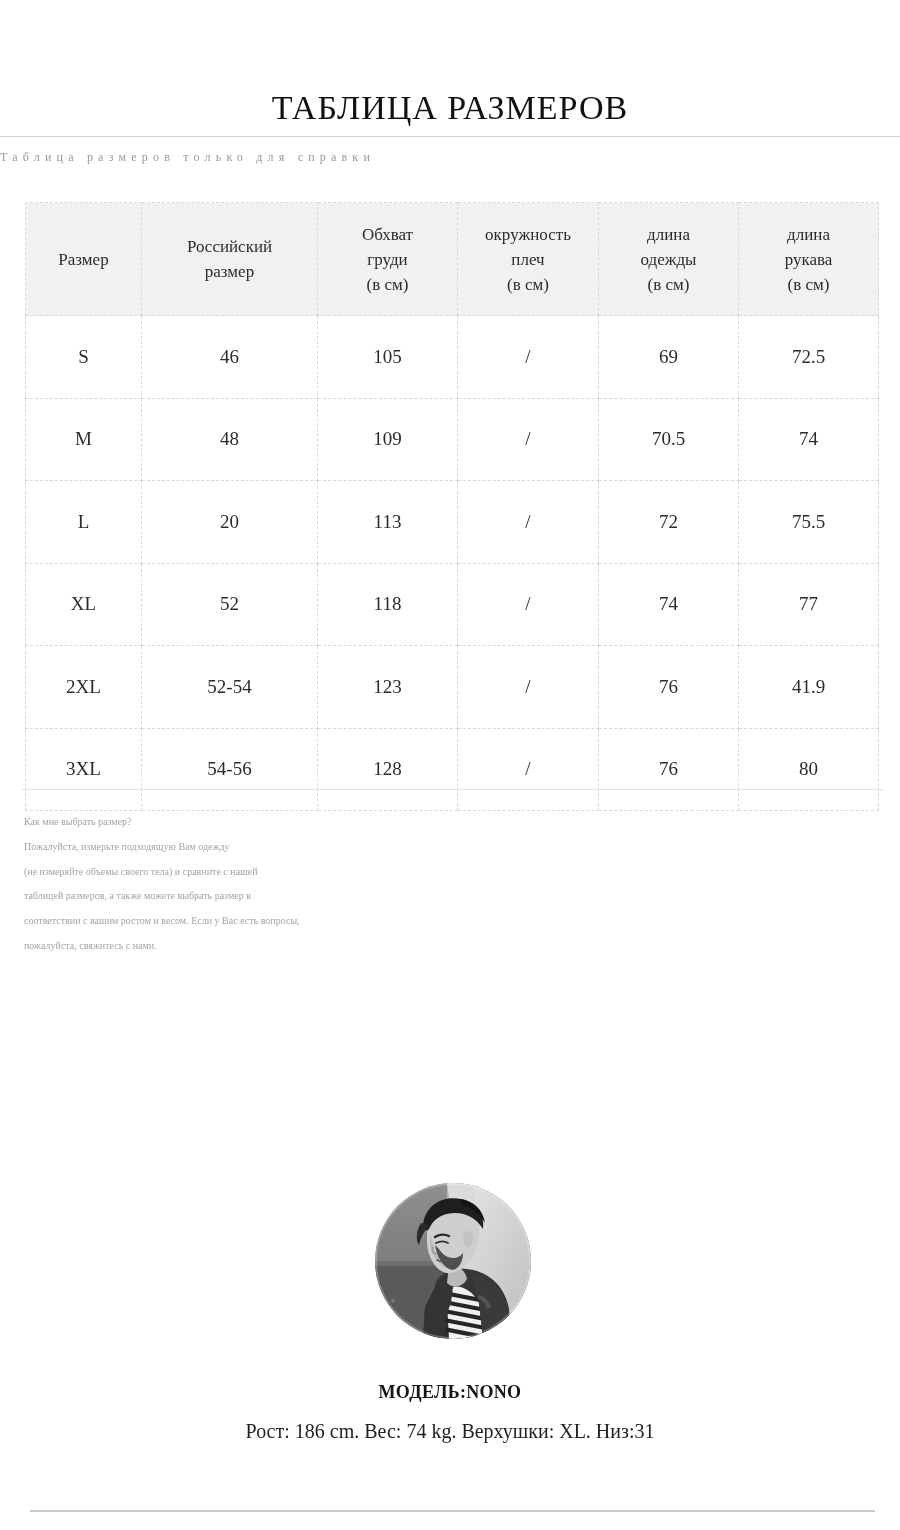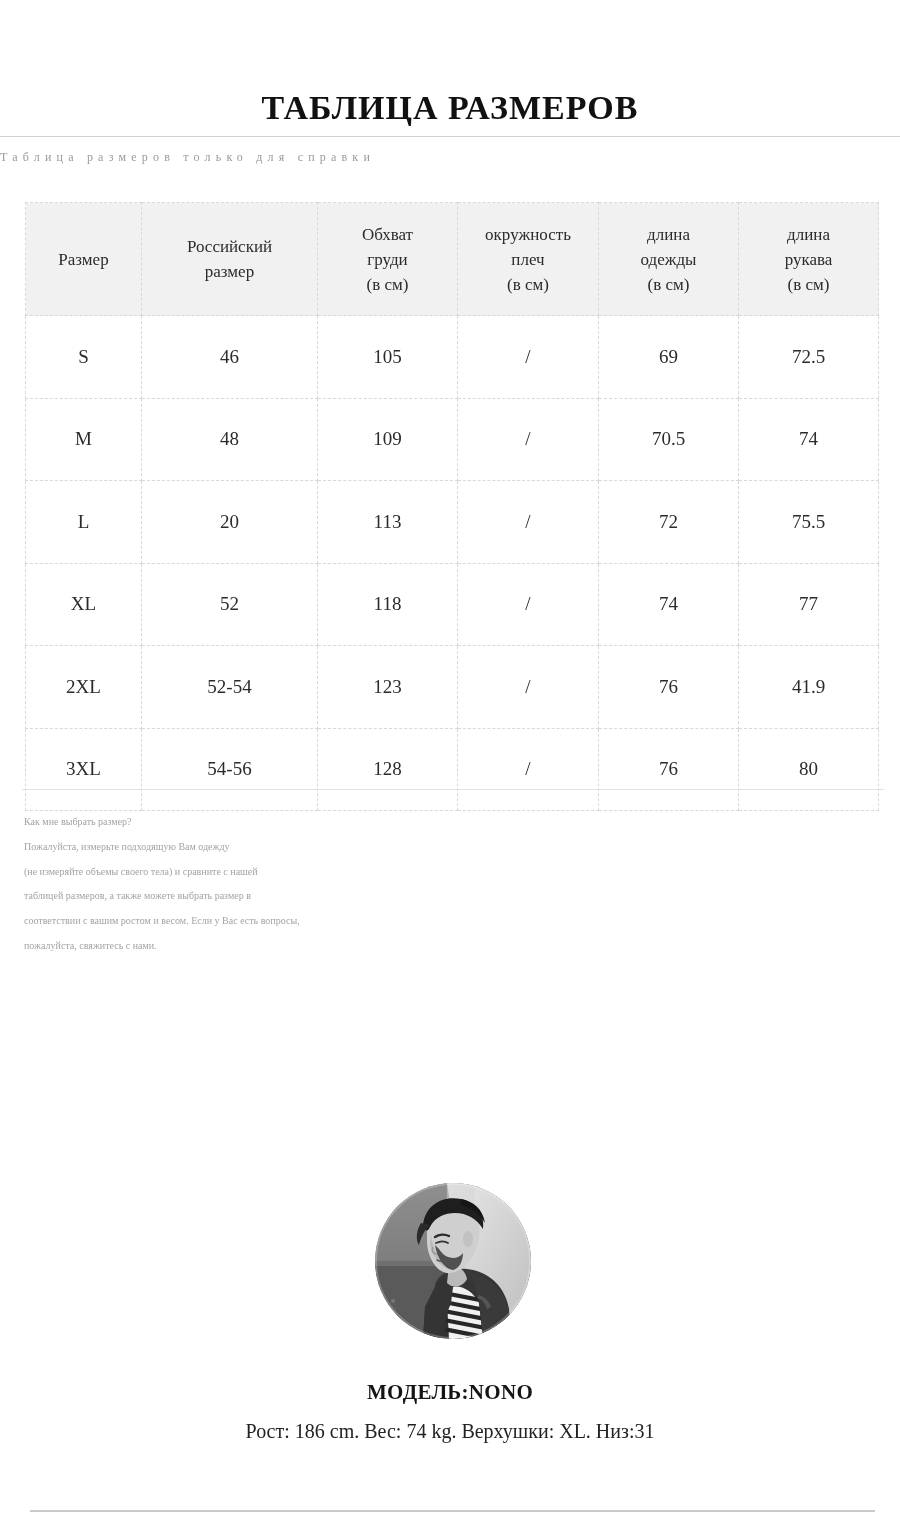--- a/index.html
+++ b/index.html
@@ -27,21 +27,21 @@
   .title-wrap {
     position: absolute;
     top: 86px;
     left: 0;
     width: 900px;
     text-align: center;
   }
   .title {
     display: inline-block;
     font-size: 34px;
-    font-weight: bold;
+    font-weight: normal;
     letter-spacing: 1px;
     color: #111111;
     line-height: 44px;
     background: #ffffff;
     padding: 0 14px;
     position: relative;
     z-index: 2;
   }
   .title-rule {
     position: absolute;
@@ -137,21 +137,21 @@
     background: #9b9b9b;
   }
   .model-photo svg { display: block; width: 156px; height: 156px; }
 
   .model-name {
     position: absolute;
     top: 1378px;
     left: 0;
     width: 900px;
     text-align: center;
-    font-size: 21px;
+    font-size: 18px;
     font-weight: bold;
     letter-spacing: 0.3px;
     color: #151515;
     line-height: 28px;
   }
   .model-specs {
     position: absolute;
     top: 1419px;
     left: 0;
     width: 900px;

